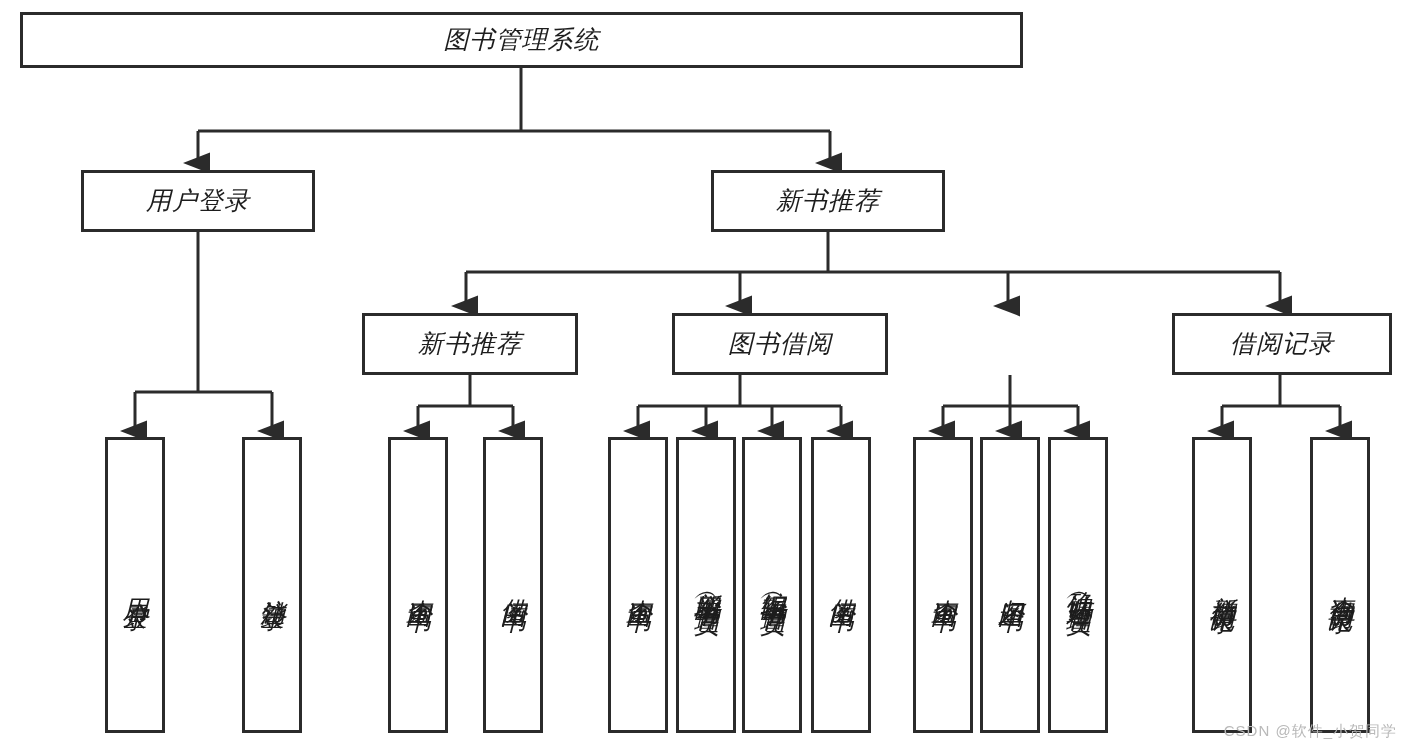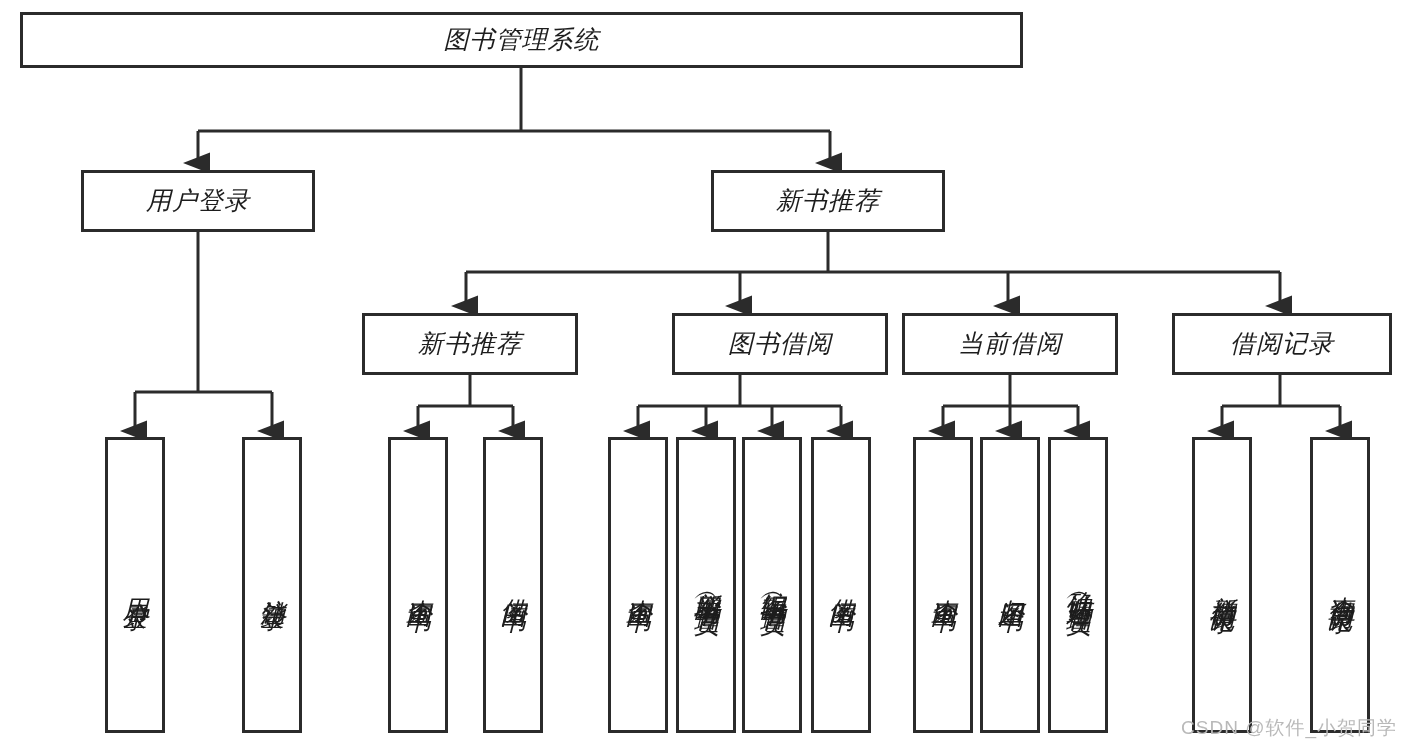--- a/index.html
+++ b/index.html
@@ -55,21 +55,21 @@
     white-space: nowrap;
     display: block;
   }
   .title-node {
     font-size: 26px;
   }
   #watermark {
     position: absolute;
     right: 8px;
     bottom: 6px;
-    font-size: 19px;
+    font-size: 15px;
     color: #b9b9b9;
     letter-spacing: 1px;
     white-space: nowrap;
     user-select: none;
   }
 </style>
 </head>
 <body>
 
 <div id="canvas">
@@ -134,23 +134,20 @@
   <div class="node h" style="left:711px; top:170px; width:234px; height:62px;">
     <span>新书推荐</span>
   </div>
 
   <div class="node h" style="left:362px; top:313px; width:216px; height:62px;">
     <span>新书推荐</span>
   </div>
   <div class="node h" style="left:632px; top:313px; width:216px; height:62px;margin-left:40px;">
     <span>图书借阅</span>
   </div>
-  <div class="node h" style="left:902px; top:313px; width:216px; height:62px;">
-    <span>当前借阅</span>
-  </div>
   <div class="node h" style="left:1172px; top:313px; width:220px; height:62px;">
     <span>借阅记录</span>
   </div>
 
   <div class="node v" style="left:105px; top:437px; width:60px; height:296px;">
     <span class="vtext">用户登录</span>
   </div>
   <div class="node v" style="left:242px; top:437px; width:60px; height:296px;">
     <span class="vtext">注销登录</span>
   </div>

